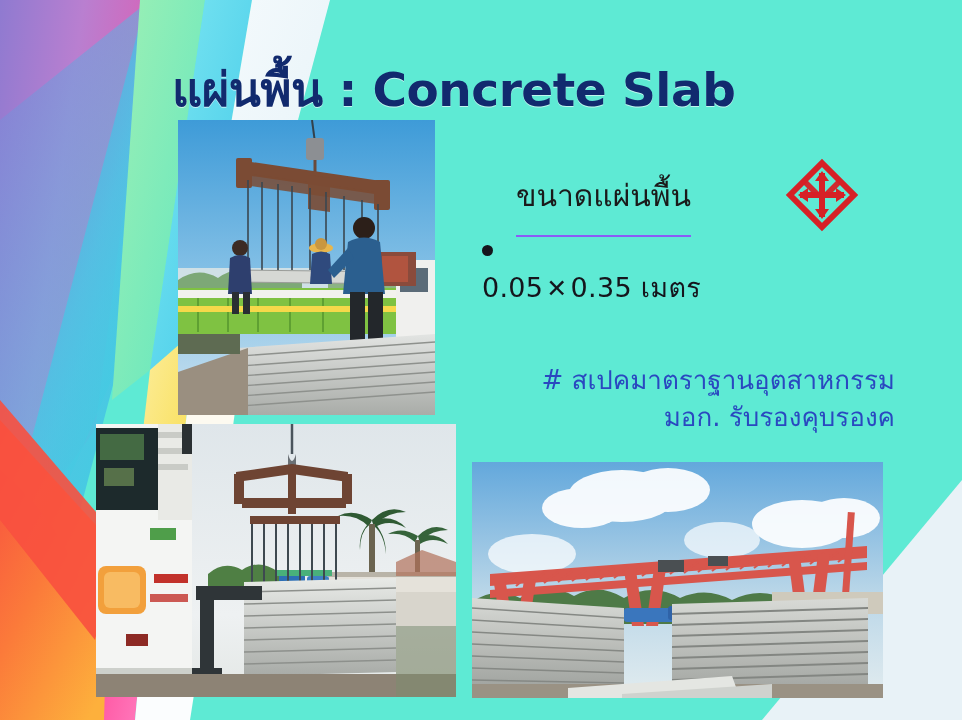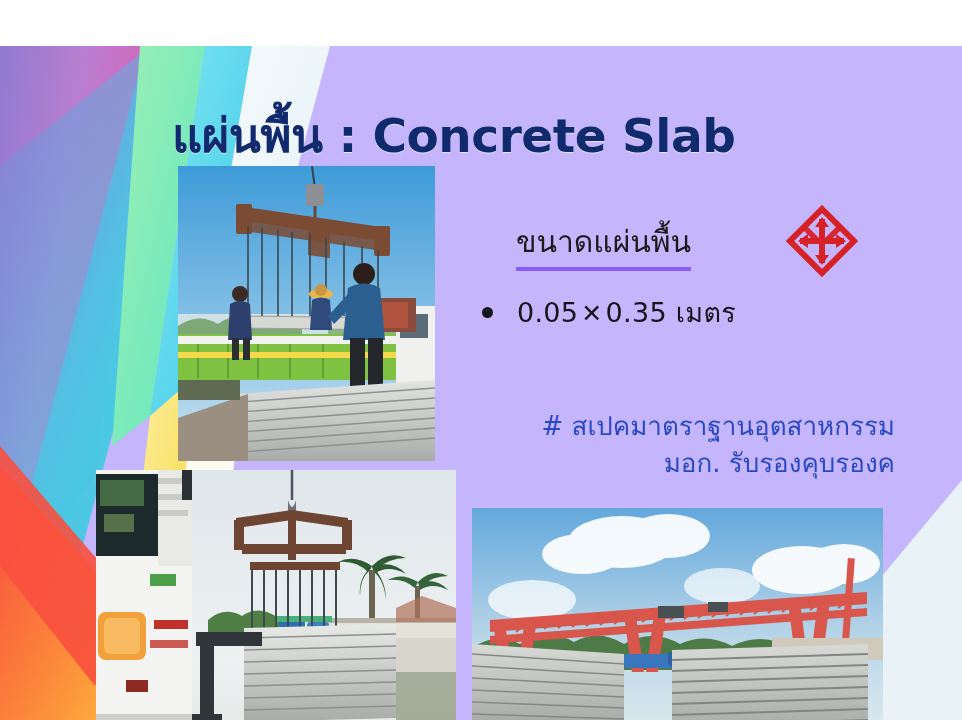--- a/index.html
+++ b/index.html
@@ -3,21 +3,21 @@
 <meta charset="utf-8">
 <style>
   * { margin:0; padding:0; box-sizing:border-box; }
   html, body { width:962px; height:720px; }
   body {
     font-family:"DejaVu Sans", sans-serif;
     background:#ffffff;
     position:relative;
     overflow:hidden;
   }
-  .slide { position:absolute; inset:0; background:#c4b5fd; overflow:hidden;margin-top:46px; }
+  .slide { position:absolute; inset:0; background:#5eead4; overflow:hidden; }
 
   
   .deco { position:absolute; left:0; top:0; width:520px; height:720px; overflow:hidden; }
   .deco svg { display:block; }
 
   
   .corner-wedge { position:absolute; right:0; bottom:0; width:220px; height:300px; overflow:hidden; }
 
   
   .title {
@@ -26,29 +26,29 @@
     color:#112a6e;
     letter-spacing:-0.5px;
     white-space:nowrap;
     text-shadow:0 1px 0 rgba(255,255,255,.6);
   }
 
   
   .heading-sized {
     position:absolute; left:516px; top:172px;
     font-size:30px; color:#1a1a1a; font-weight:500;
-    border-bottom:4px solid #8b5cf6;
-    padding-bottom:2px;
+    border-bottom:2px solid #8b5cf6;
+    padding-bottom:16px;
     display:inline-block;
   }
 
   .bullet-row {
     position:absolute; left:482px; top:245px;
-    display:flex; align-items:center; gap:24px;
-    font-size:27px; color:#15151c;
+    display:flex; align-items:flex-start; gap:10px;
+    font-size:27px; color:#15151c;flex-direction:column;
   }
   .bullet-dot {
     width:11px; height:11px; border-radius:50%;
     background:#15151c; flex:0 0 auto;
   }
   .bullet-text { white-space:nowrap; letter-spacing:.3px; }
   .bullet-text .times { font-weight:bold; font-size:25px; padding:0 3px; }
 
   .spec-block {
     position:absolute; left:455px; top:362px; width:440px;

